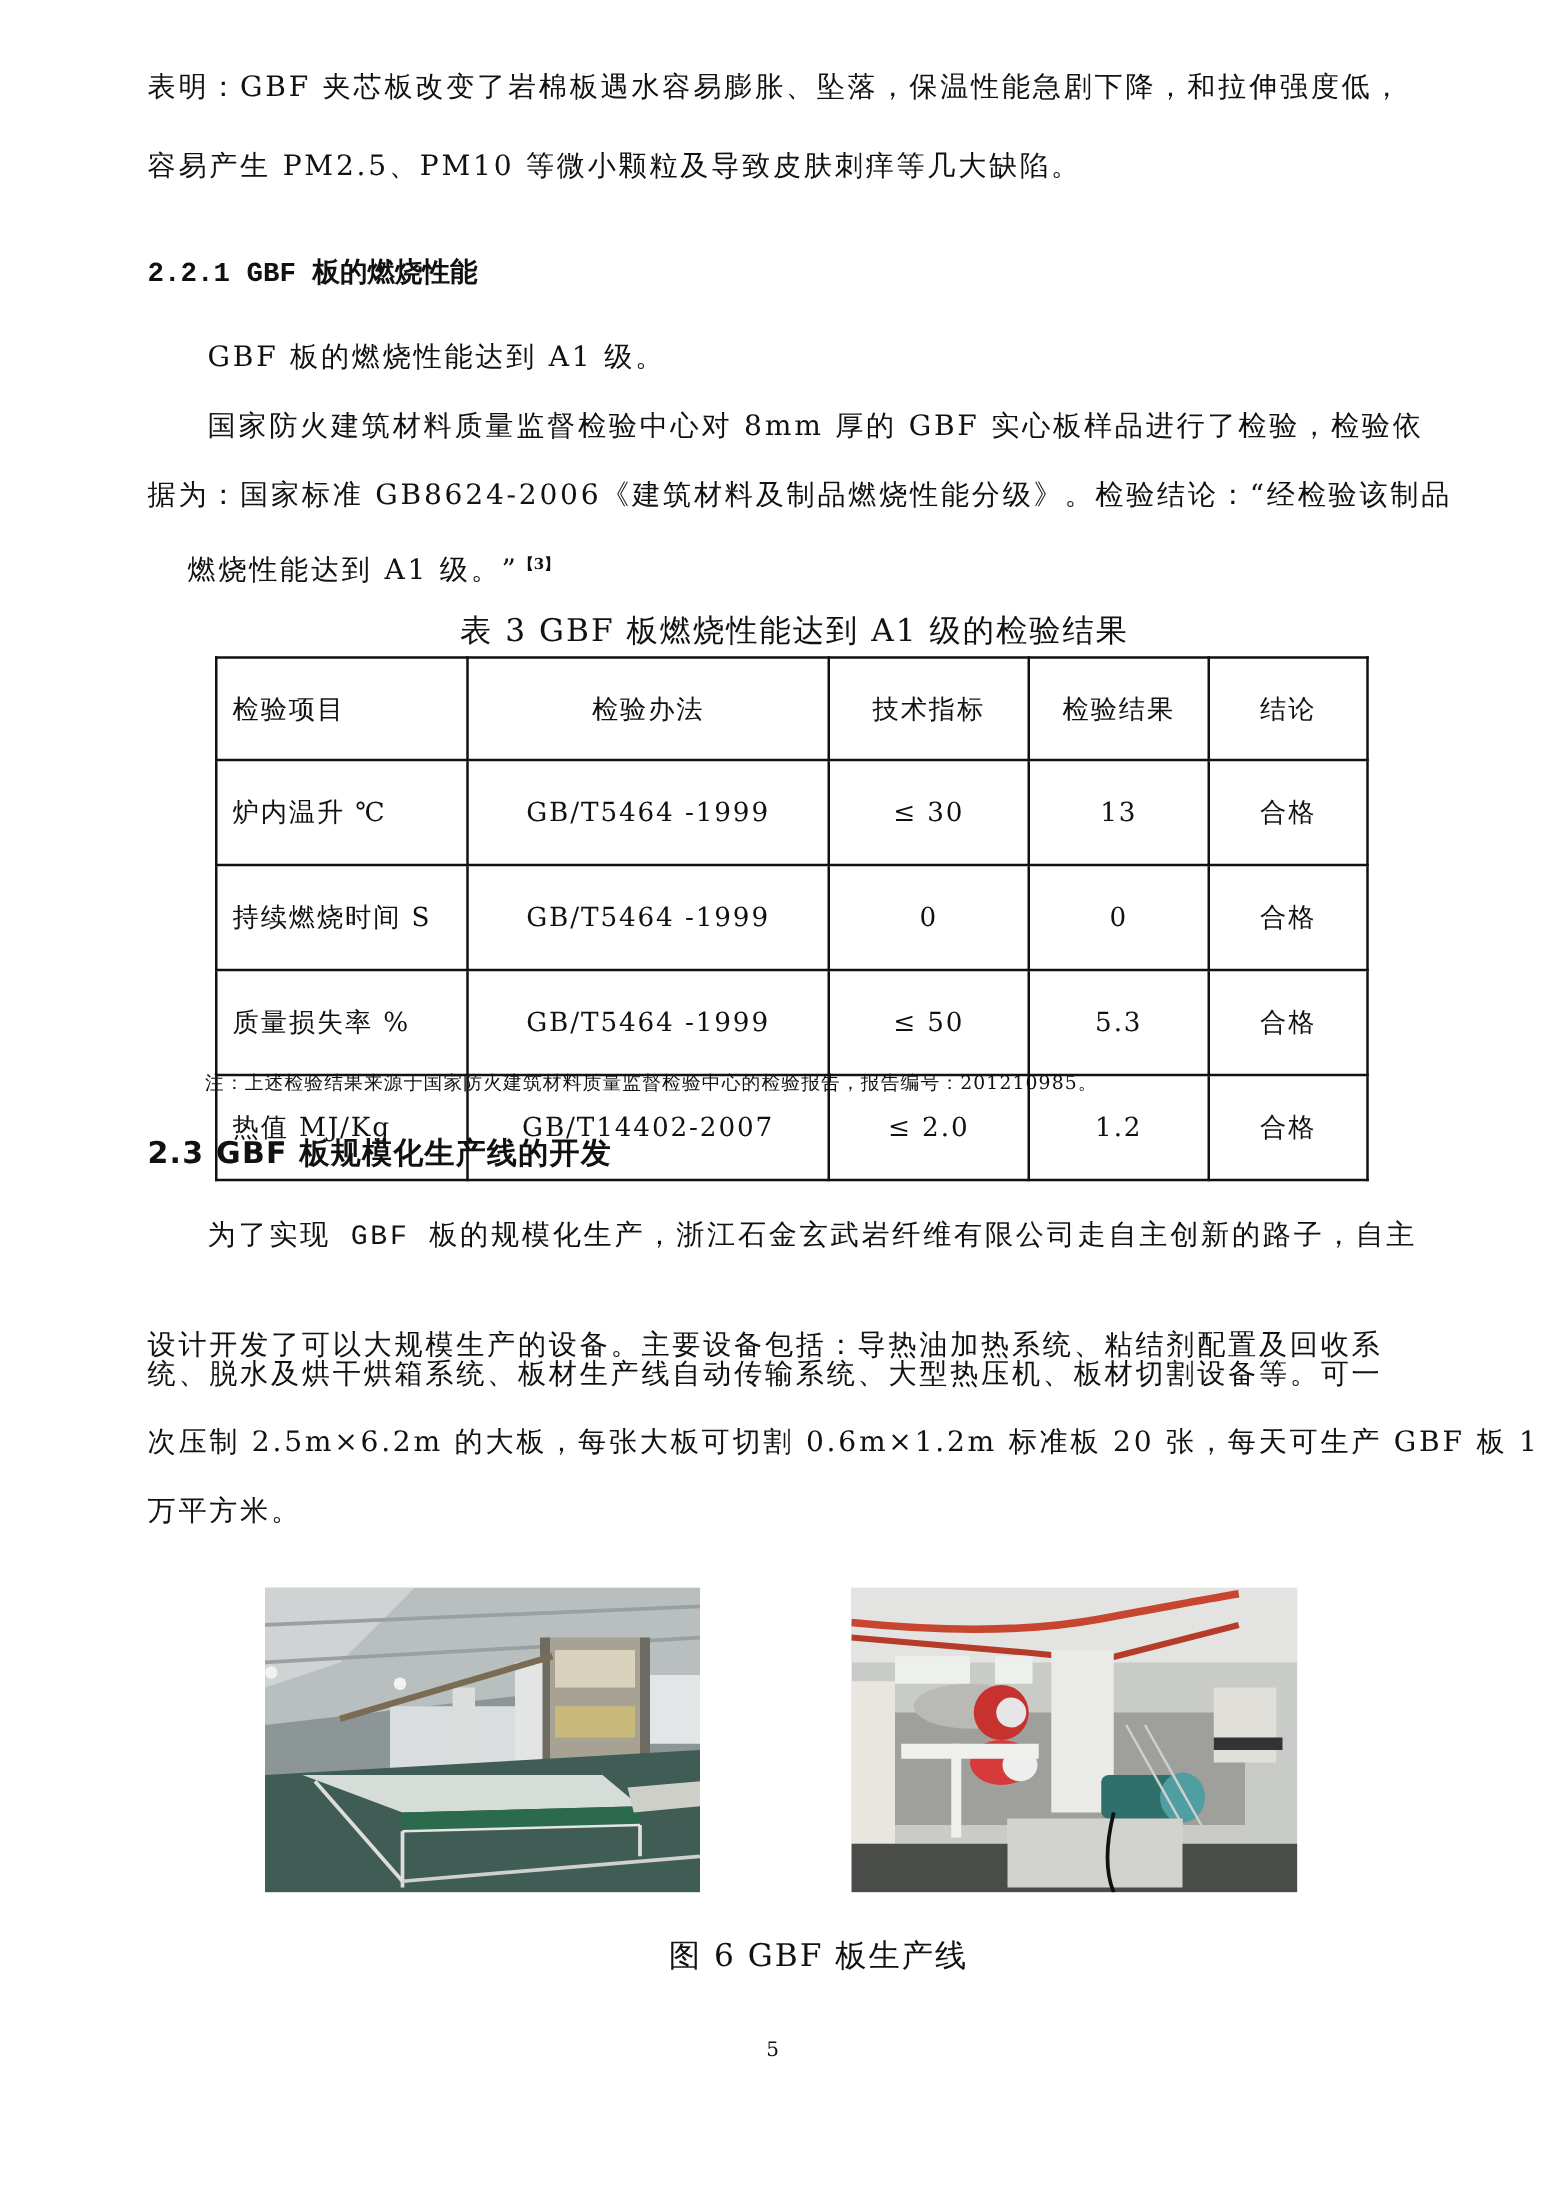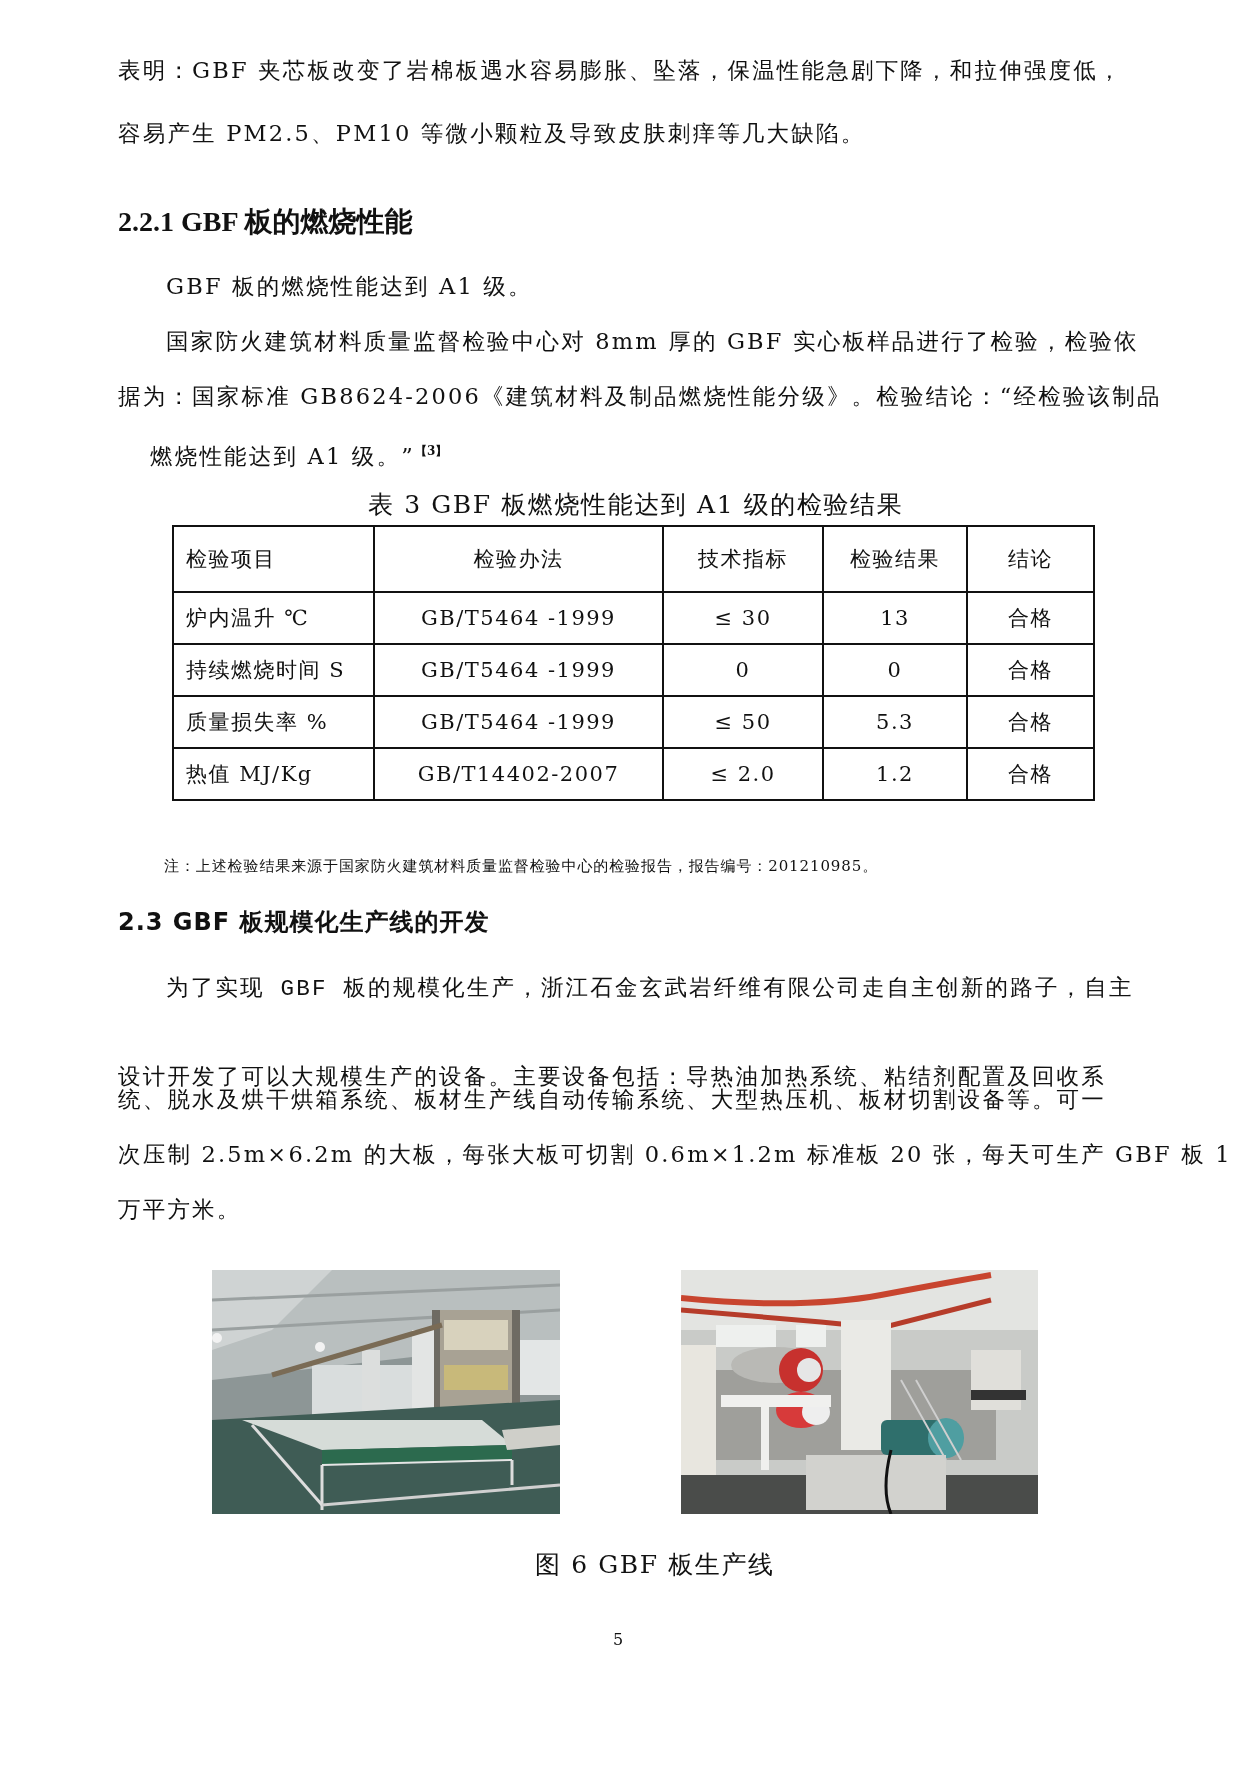--- a/index.html
+++ b/index.html
@@ -6,49 +6,49 @@
   html, body { width: 1241px; height: 1766px; background: #ffffff; }
   body {
     position: relative;
     font-family: "DejaVu Serif", "Liberation Serif", serif;
     color: #111111;
     overflow: hidden;
   }
   .abs { position: absolute; white-space: nowrap; }
   .body-text { font-size: 22.5px; letter-spacing: 2.2px; line-height: 30px; }
   .h221 {
-    font-family: Liberation Serif, serif;
-    font-weight: bold; font-size: 28px; letter-spacing: 0px;
+    font-family: Liberation Mono, monospace;
+    font-weight: bold; font-size: 22px; letter-spacing: 0px;
   }
   .h23 {
     font-family: "DejaVu Sans", "Liberation Sans", sans-serif;
     font-weight: bold; font-size: 24px; letter-spacing: 1px;
   }
   .sup { font-size: 12px; font-weight: bold; vertical-align: super; letter-spacing: 0; }
   .caption { font-size: 25px; letter-spacing: 1.6px; }
   .note { font-size: 15px; letter-spacing: 0.9px; }
 
   table.results {
     position: absolute;
     left: 172px; top: 525px;
     width: 921px;
     border-collapse: collapse;
     table-layout: fixed;
     font-size: 21px;
   }
   table.results td {
     border: 2.5px solid #111111;
-    height: 52px;
+    height: 84px;
     text-align: center;
     vertical-align: middle;
     letter-spacing: 1.5px;
     white-space: nowrap;
   }
   table.results td.left { text-align: left; padding-left: 12px; }
-  table.results tr.header td { height: 66px; }
+  table.results tr.header td { height: 82px; }
 
   .photo {
     position: absolute;
     overflow: hidden;
   }
   .page-number { font-size: 16px; }
 </style>
 </head>
 <body>
 

